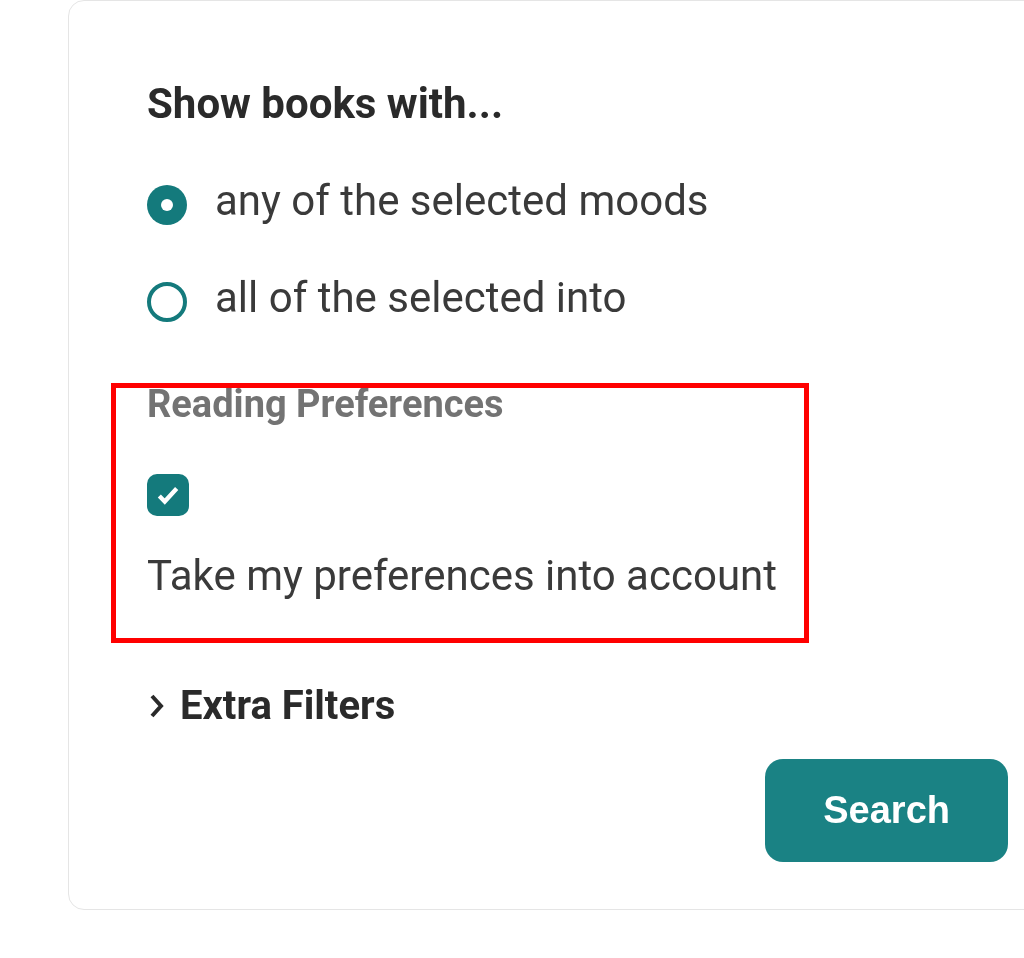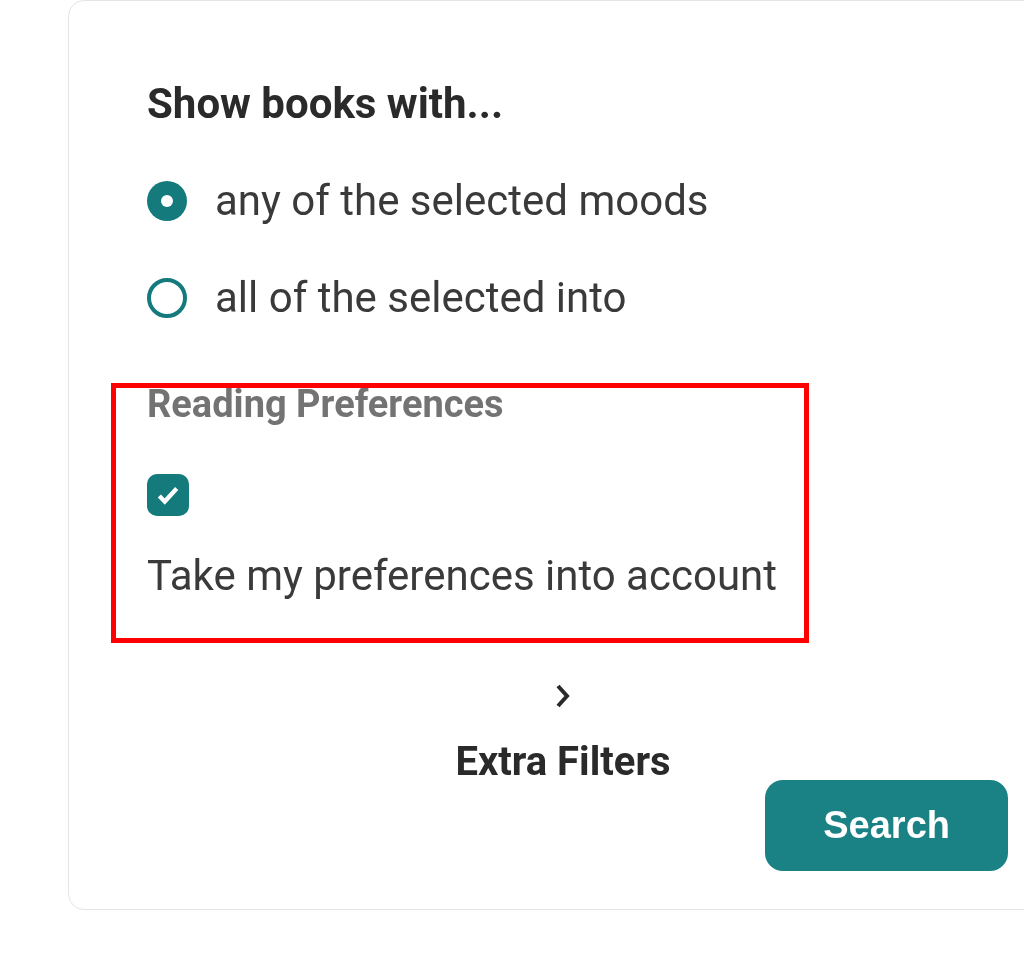--- a/index.html
+++ b/index.html
@@ -29,21 +29,21 @@
       font-size: 42px;
       font-weight: 700;
       color: #2a2a2a;
       margin-bottom: 48px;
     }
     .radio-group {
       margin-bottom: 60px;
     }
     .radio-item {
       display: flex;
-      align-items: center;
+      align-items: flex-end;
       gap: 28px;
       cursor: pointer;
       margin-bottom: 48px;
     }
     .radio-item:last-child {
       margin-bottom: 0;
     }
     .radio-circle {
       width: 40px;
       height: 40px;
@@ -118,24 +118,23 @@
     }
     .checkbox-label {
       font-size: 42px;
       color: #3a3a3a;
       font-weight: 400;
       line-height: 1.5;
     }
     .extra-filters {
       display: flex;
       align-items: center;
-      gap: 28px;
+      gap: 13px;
       cursor: pointer;
       margin-bottom: 0;
-      flex-direction: column;
     }
     .chevron-icon {
       width: 20px;
       height: 28px;
       display: flex;
       align-items: center;
       justify-content: center;
     }
     .chevron-icon svg {
       width: 16px;
@@ -145,28 +144,28 @@
       fill: none;
     }
     .extra-filters-label {
       font-size: 40px;
       font-weight: 700;
       color: #2a2a2a;
     }
     .search-button {
       position: absolute;
       right: 49px;
-      bottom: 38px;
+      bottom: 47px;
       background: #1a8284;
       color: #fff;
       font-size: 38px;
       font-weight: 700;
       border: none;
       border-radius: 18px;
-      padding: 24px 58px;
+      padding: 30px 58px;
       cursor: pointer;
     }
   </style>
 </head>
 <body>
 
 <div class="card">
 
   <h2 class="section-title">Show books with...</h2>
 

